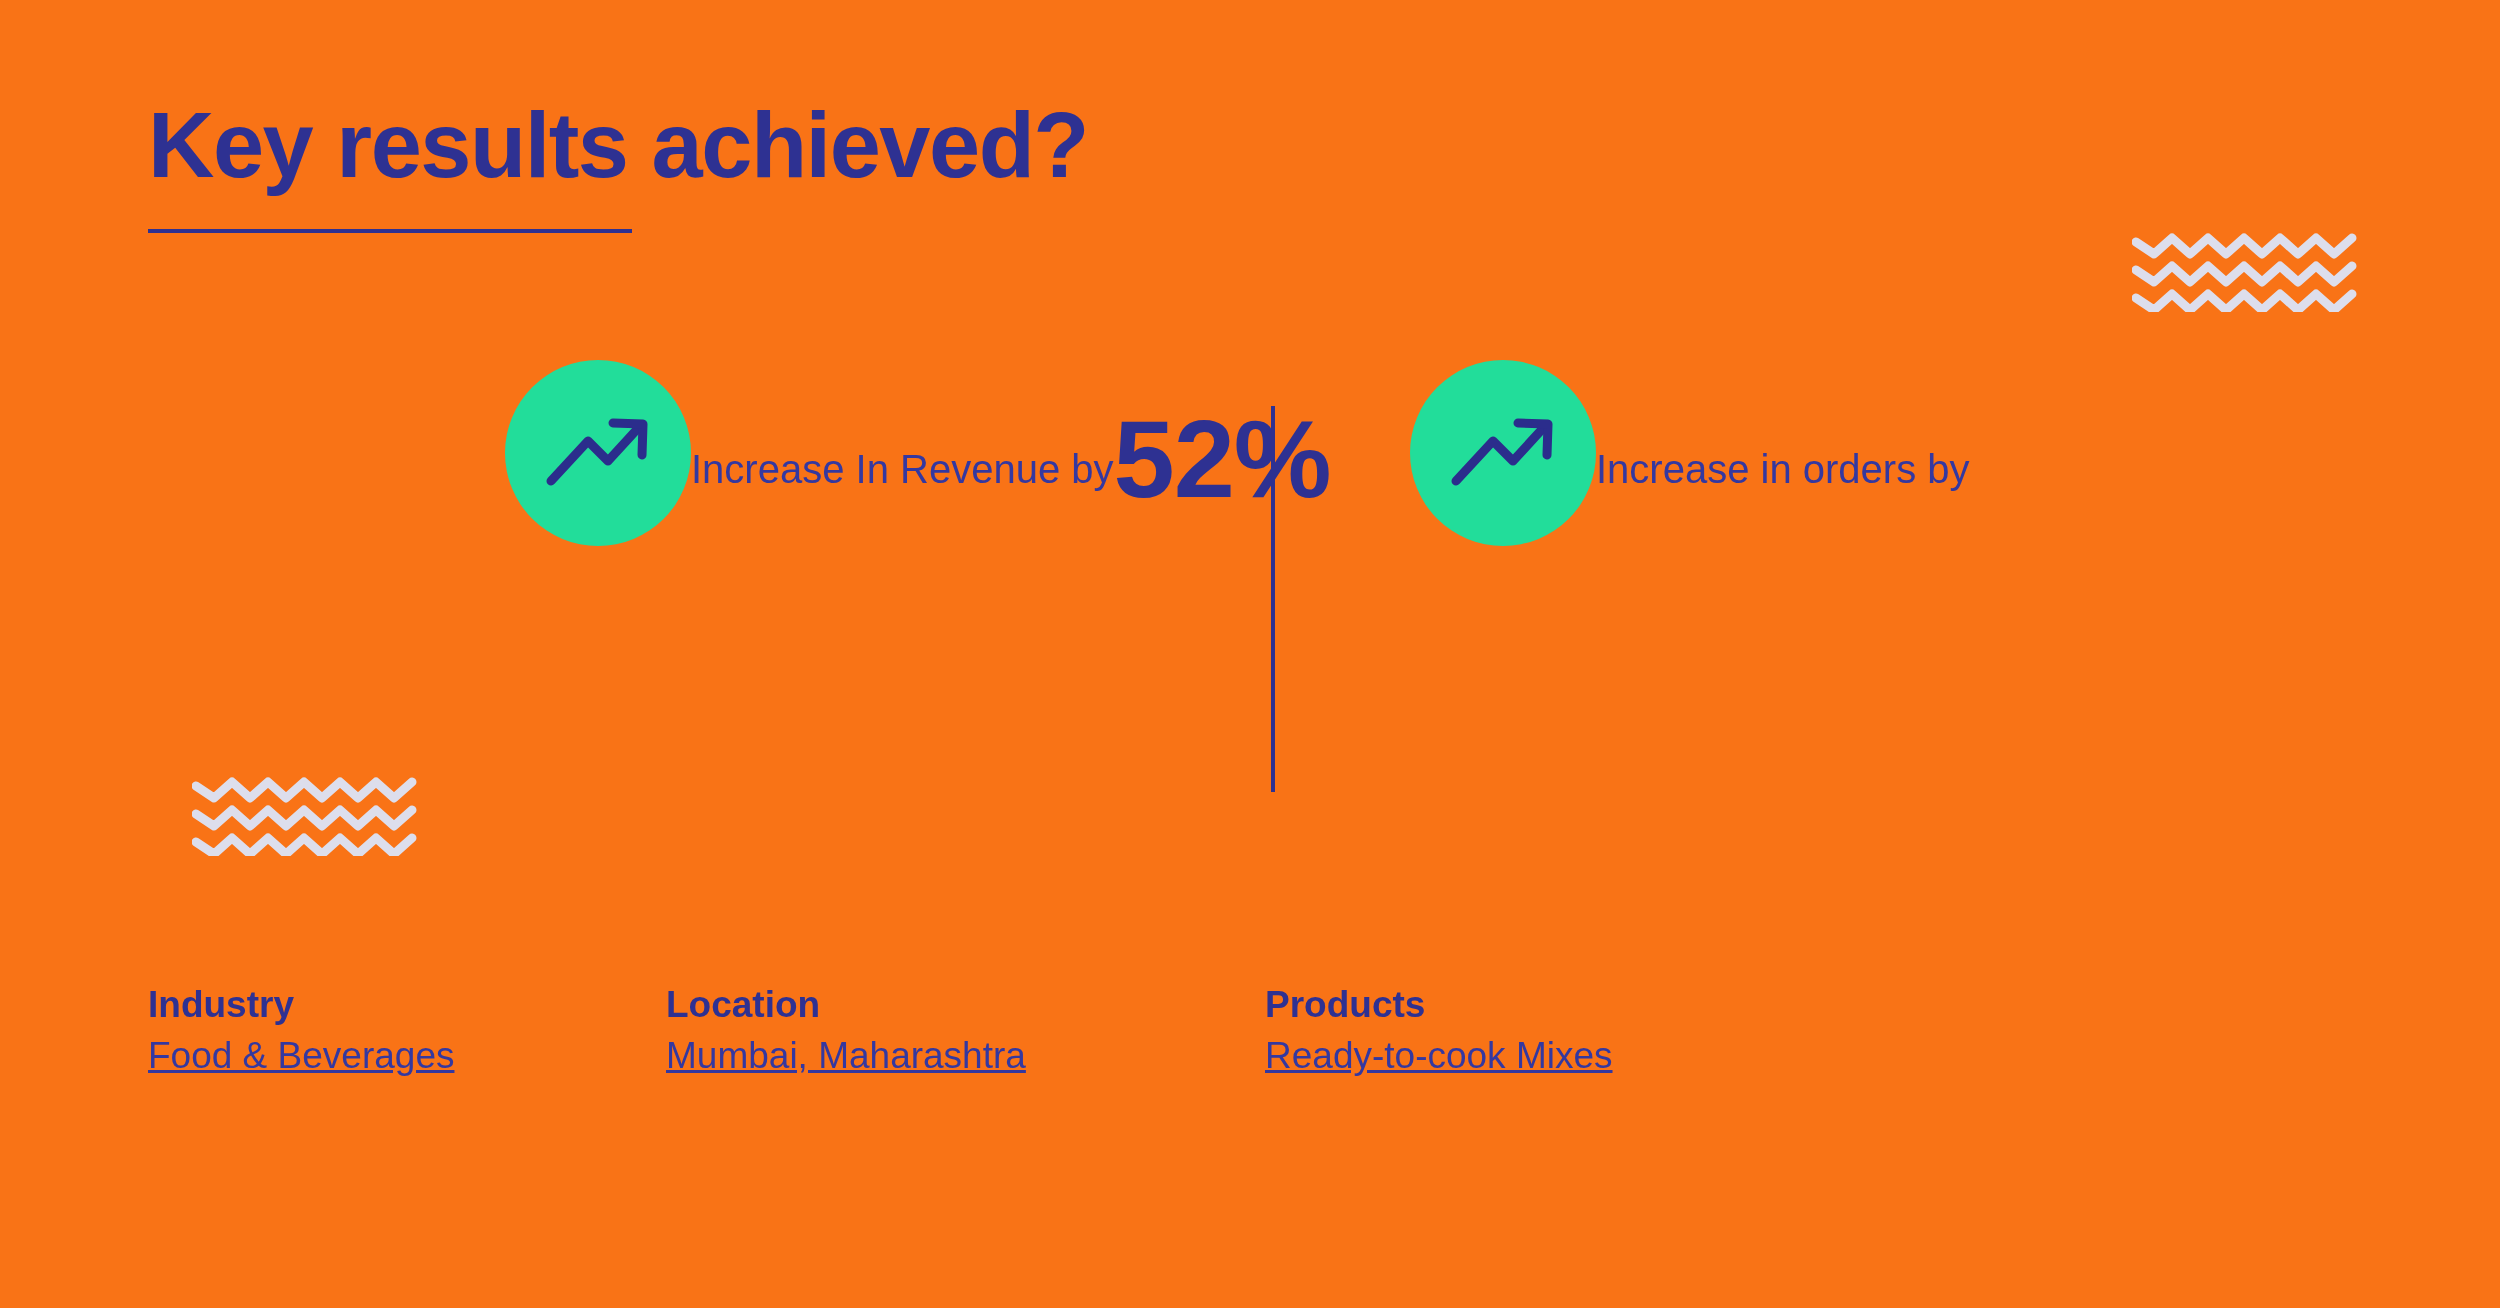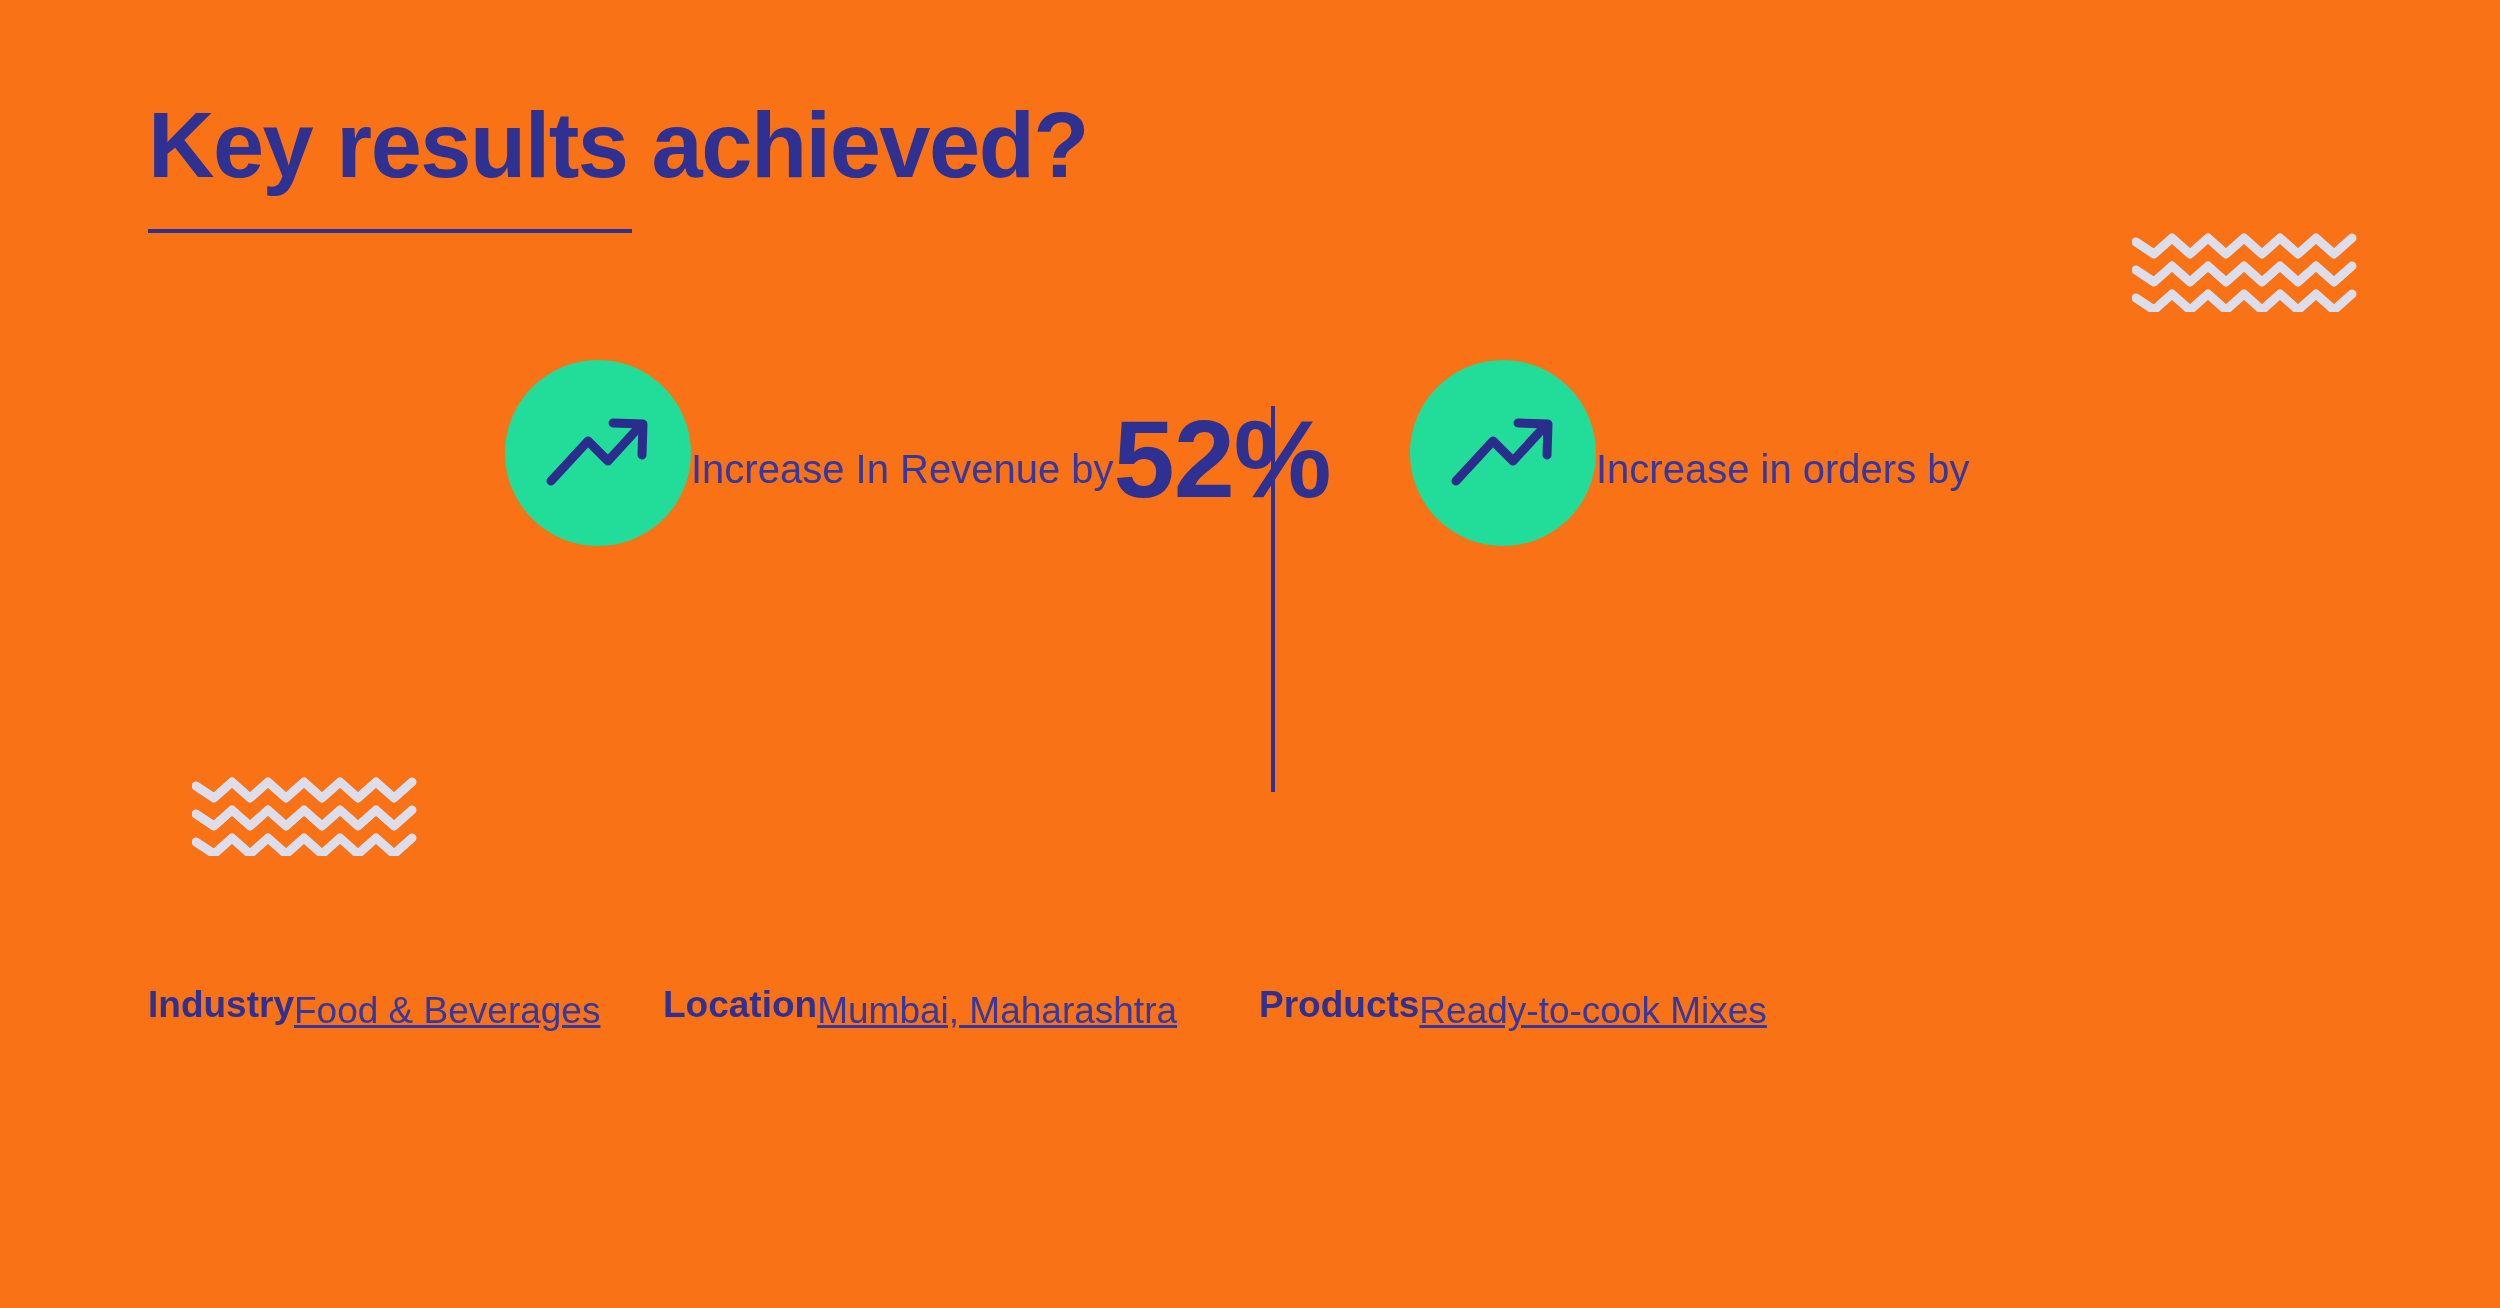--- a/index.html
+++ b/index.html
@@ -120,26 +120,26 @@
     position: absolute;
     left: 148px;
     top: 982px;
     width: 2250px;
     display: flex;
     align-items: stretch;
   }
   .meta-item {
     position: relative;
     display: flex;
-    flex-direction: row;
+    flex-direction: column;
     justify-content: flex-start;
     padding-right: 26px;
   }
   .meta-item + .meta-item {
-    border-left: 3px solid #f97316;
+    border-left: 6px solid #f97316;
     padding-left: 42px;
   }
   #meta-item-industry { width: 444px; }
   #meta-item-location { width: 525px; }
   #meta-item-products { width: 545px; }
   #meta-item-website  { width: 600px; }
 
   .meta-label {
     font-size: 37px;
     font-weight: 700;

